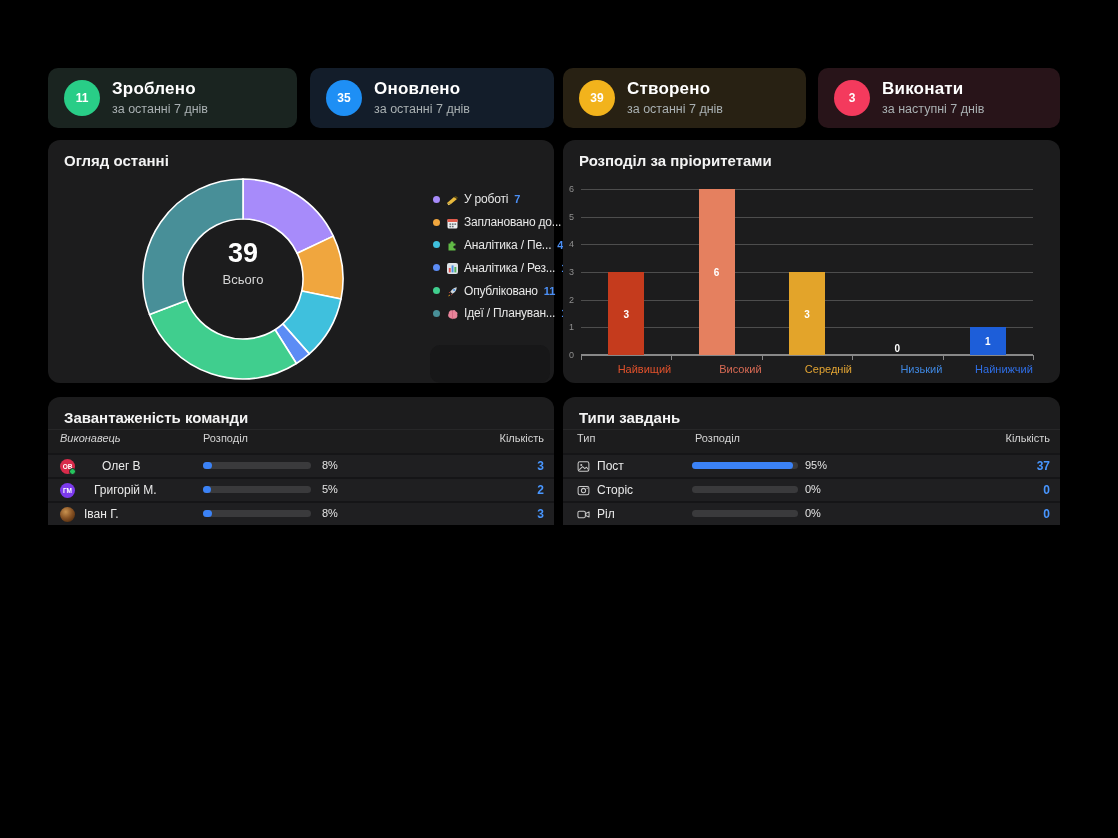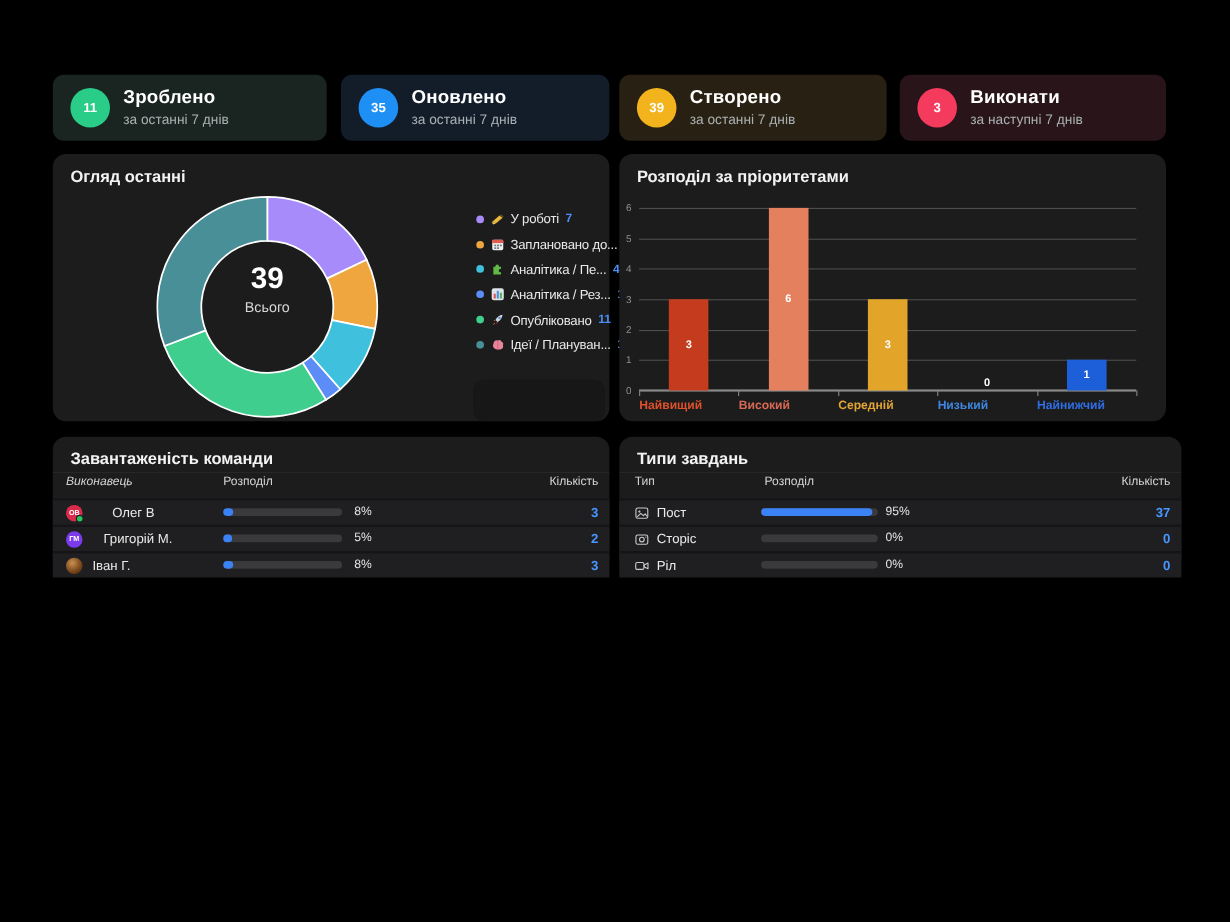--- a/index.html
+++ b/index.html
@@ -38,21 +38,21 @@
   
   #bar-plot{position:absolute;left:18px;top:49px;width:452px;height:166px;}
   .gridline{position:absolute;left:0;width:100%;height:1px;background:#4d4d4d;}
   .baseline{position:absolute;left:0;width:100%;height:2px;background:#888;}
   .axis-tick{position:absolute;width:1px;height:5px;background:#888;}
   .ytick{position:absolute;right:100%;margin-right:7px;transform:translateY(-50%);
          color:#8f8f8f;font-size:9px;}
   .bar{position:absolute;bottom:0;width:36px;}
   .bar-value{position:absolute;width:36px;text-align:center;color:#fff;
              font-size:10px;font-weight:bold;transform:translateY(-50%);}
-  .xlabel{position:absolute;top:174px;width:90px;text-align:left;font-size:11px;font-weight:bold;}
+  .xlabel{position:absolute;top:174px;width:90px;text-align:right;font-size:11px;font-weight:normal;}
 
   
   .tbl-divider{position:absolute;left:0;top:32px;width:100%;height:1px;background:rgba(255,255,255,.05);}
   .tbl-header{position:absolute;left:0;top:35px;width:100%;height:21px;color:#d4d4d4;font-size:11px;}
   .tbl-rows{position:absolute;left:0;top:56px;width:100%;}
   .tbl-row{position:relative;height:22px;background:#1f1f21;border-top:2px solid #151517;
            display:flex;align-items:center;}
   .cell-name{color:#eaeaea;font-size:12px;}
   .avatar{width:15px;height:15px;border-radius:50%;flex:0 0 auto;position:relative;
           display:flex;align-items:center;justify-content:center;color:#fff;
@@ -253,21 +253,21 @@
         <span class="cell-name" style="margin-left:9px">Іван Г.</span>
         <span class="progress-track" style="left:155px;width:108px">
           <span class="progress-fill" style="width:8.6px"></span>
         </span>
         <span class="pct" style="left:274px">8%</span>
         <span class="count">3</span>
       </div>
     </div>
 </div>
 
-<div class="panel" style="left:563px;top:397px;width:497px;height:124px;padding-left:14px;">
+<div class="panel" style="left:563px;top:397px;width:497px;height:124px;">
   <div class="panel-title">Типи завдань</div>
   <div class="tbl-divider"></div>
   <div class="tbl-header">
     <span class="abs" style="left:14px;">Тип</span>
     <span class="abs" style="left:132px;">Розподіл</span>
     <span class="abs" style="right:10px;">Кількість</span>
   </div>
   <div class="tbl-rows" id="type-rows">
       <div class="tbl-row">
         <span class="type-icon" style="margin-left:14px">

